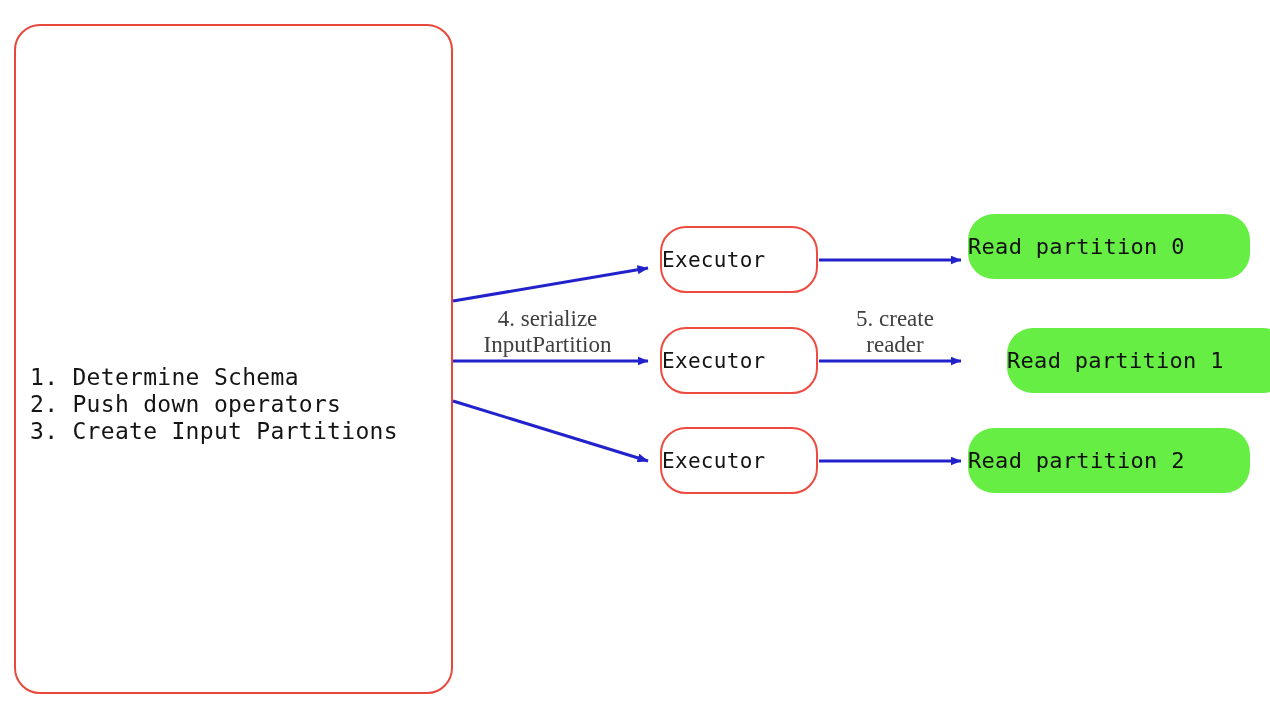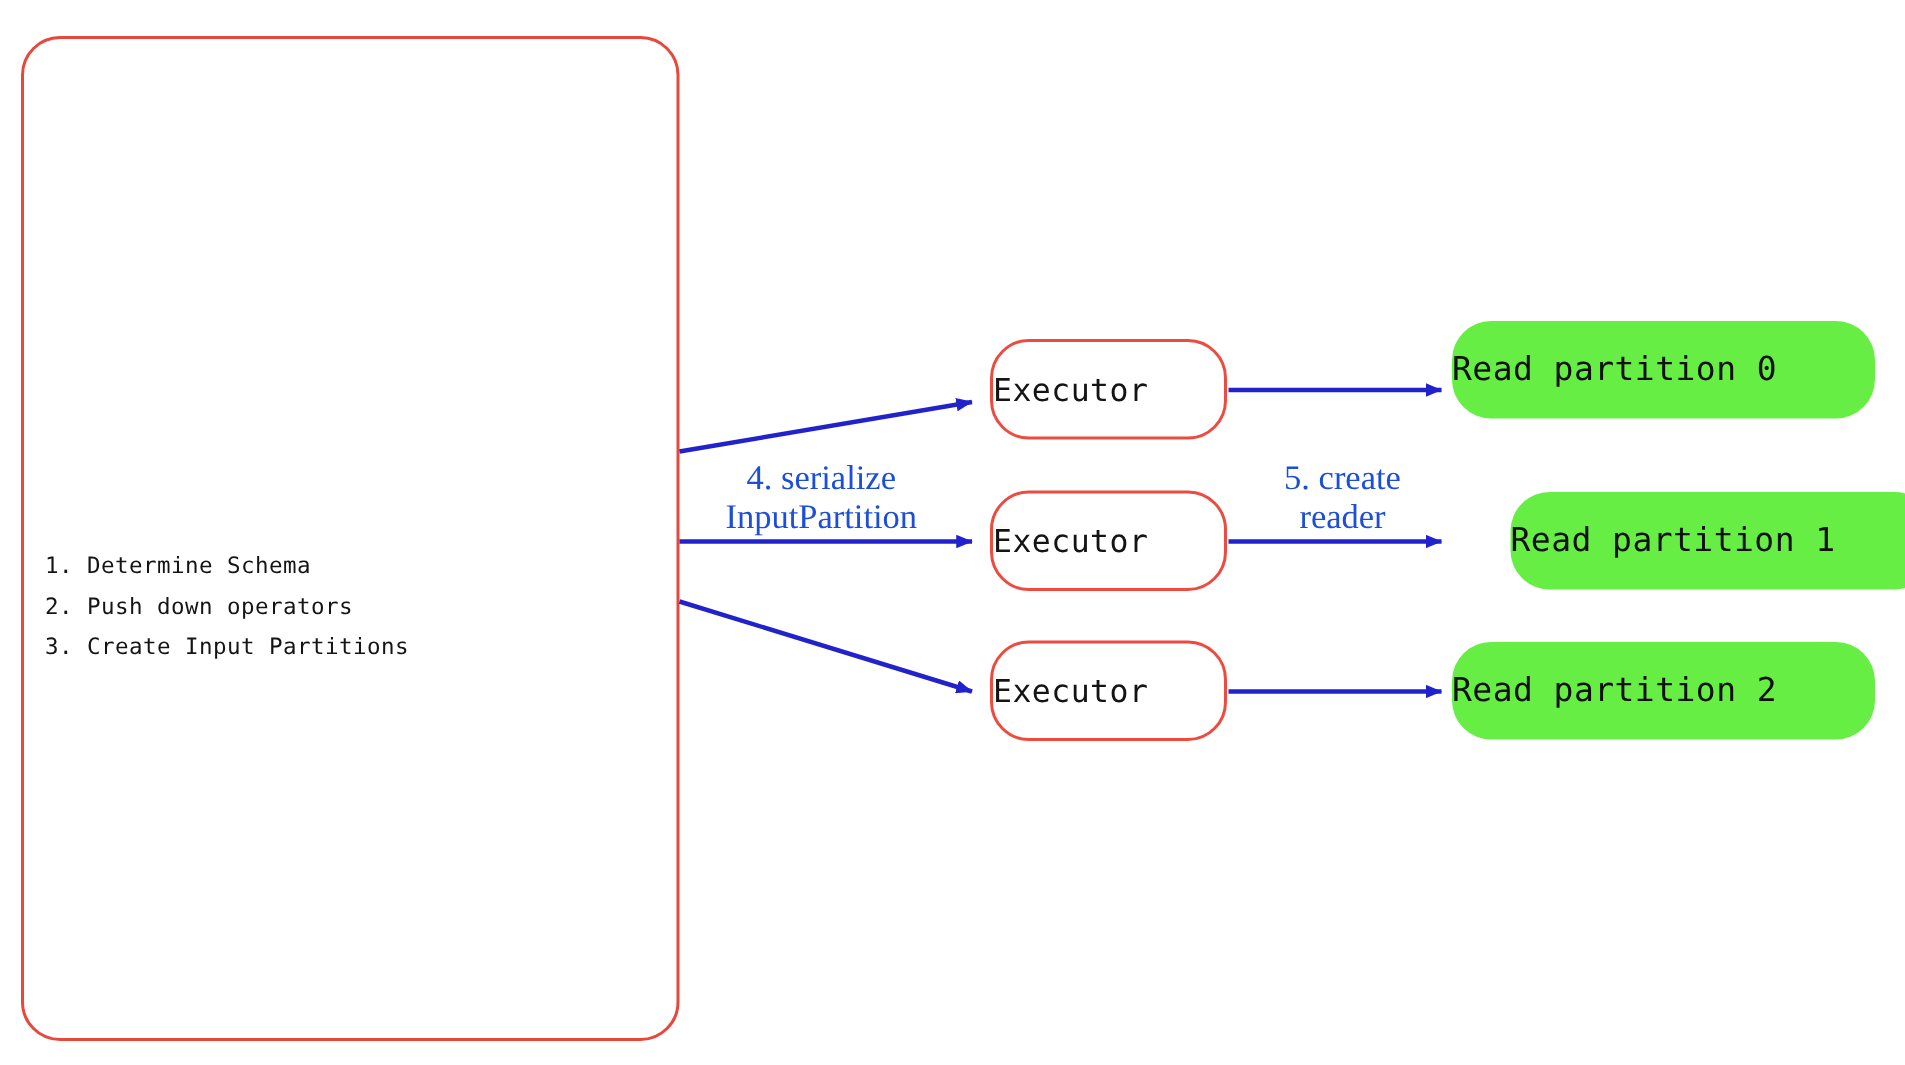--- a/index.html
+++ b/index.html
@@ -43,21 +43,21 @@
     font-family: "DejaVu Sans Mono", "Liberation Mono", monospace;
     font-size: 23px;
     color: #141414;
     letter-spacing: 0.5px;
   }
   .driver-steps {
     position: absolute;
     left: 14px;
     top: 338px;
     font-family: "DejaVu Sans Mono", "Liberation Mono", monospace;
-    font-size: 15px;
+    font-size: 23px;
     line-height: 27px;
     color: #141414;
     letter-spacing: 0.3px;
     white-space: pre;
   }
   .exec-box {
     width: 158px;
     height: 67px;
     border: 2px solid #ee4b40;
     background: #ffffff;
@@ -89,21 +89,21 @@
     left: 0;
     top: 0;
     width: 1270px;
     height: 710px;
     pointer-events: none;
   }
   .arrow-label {
     position: absolute;
     font-family: "Liberation Serif", "DejaVu Serif", serif;
     font-size: 23px;
-    color: #1d4ed8;
+    color: #404040;
     text-align: center;
     line-height: 26px;
     white-space: pre-line;
   }
   .label-serialize {
     left: 455px;
     top: 306px;
     width: 185px;
   }
   .label-reader {

